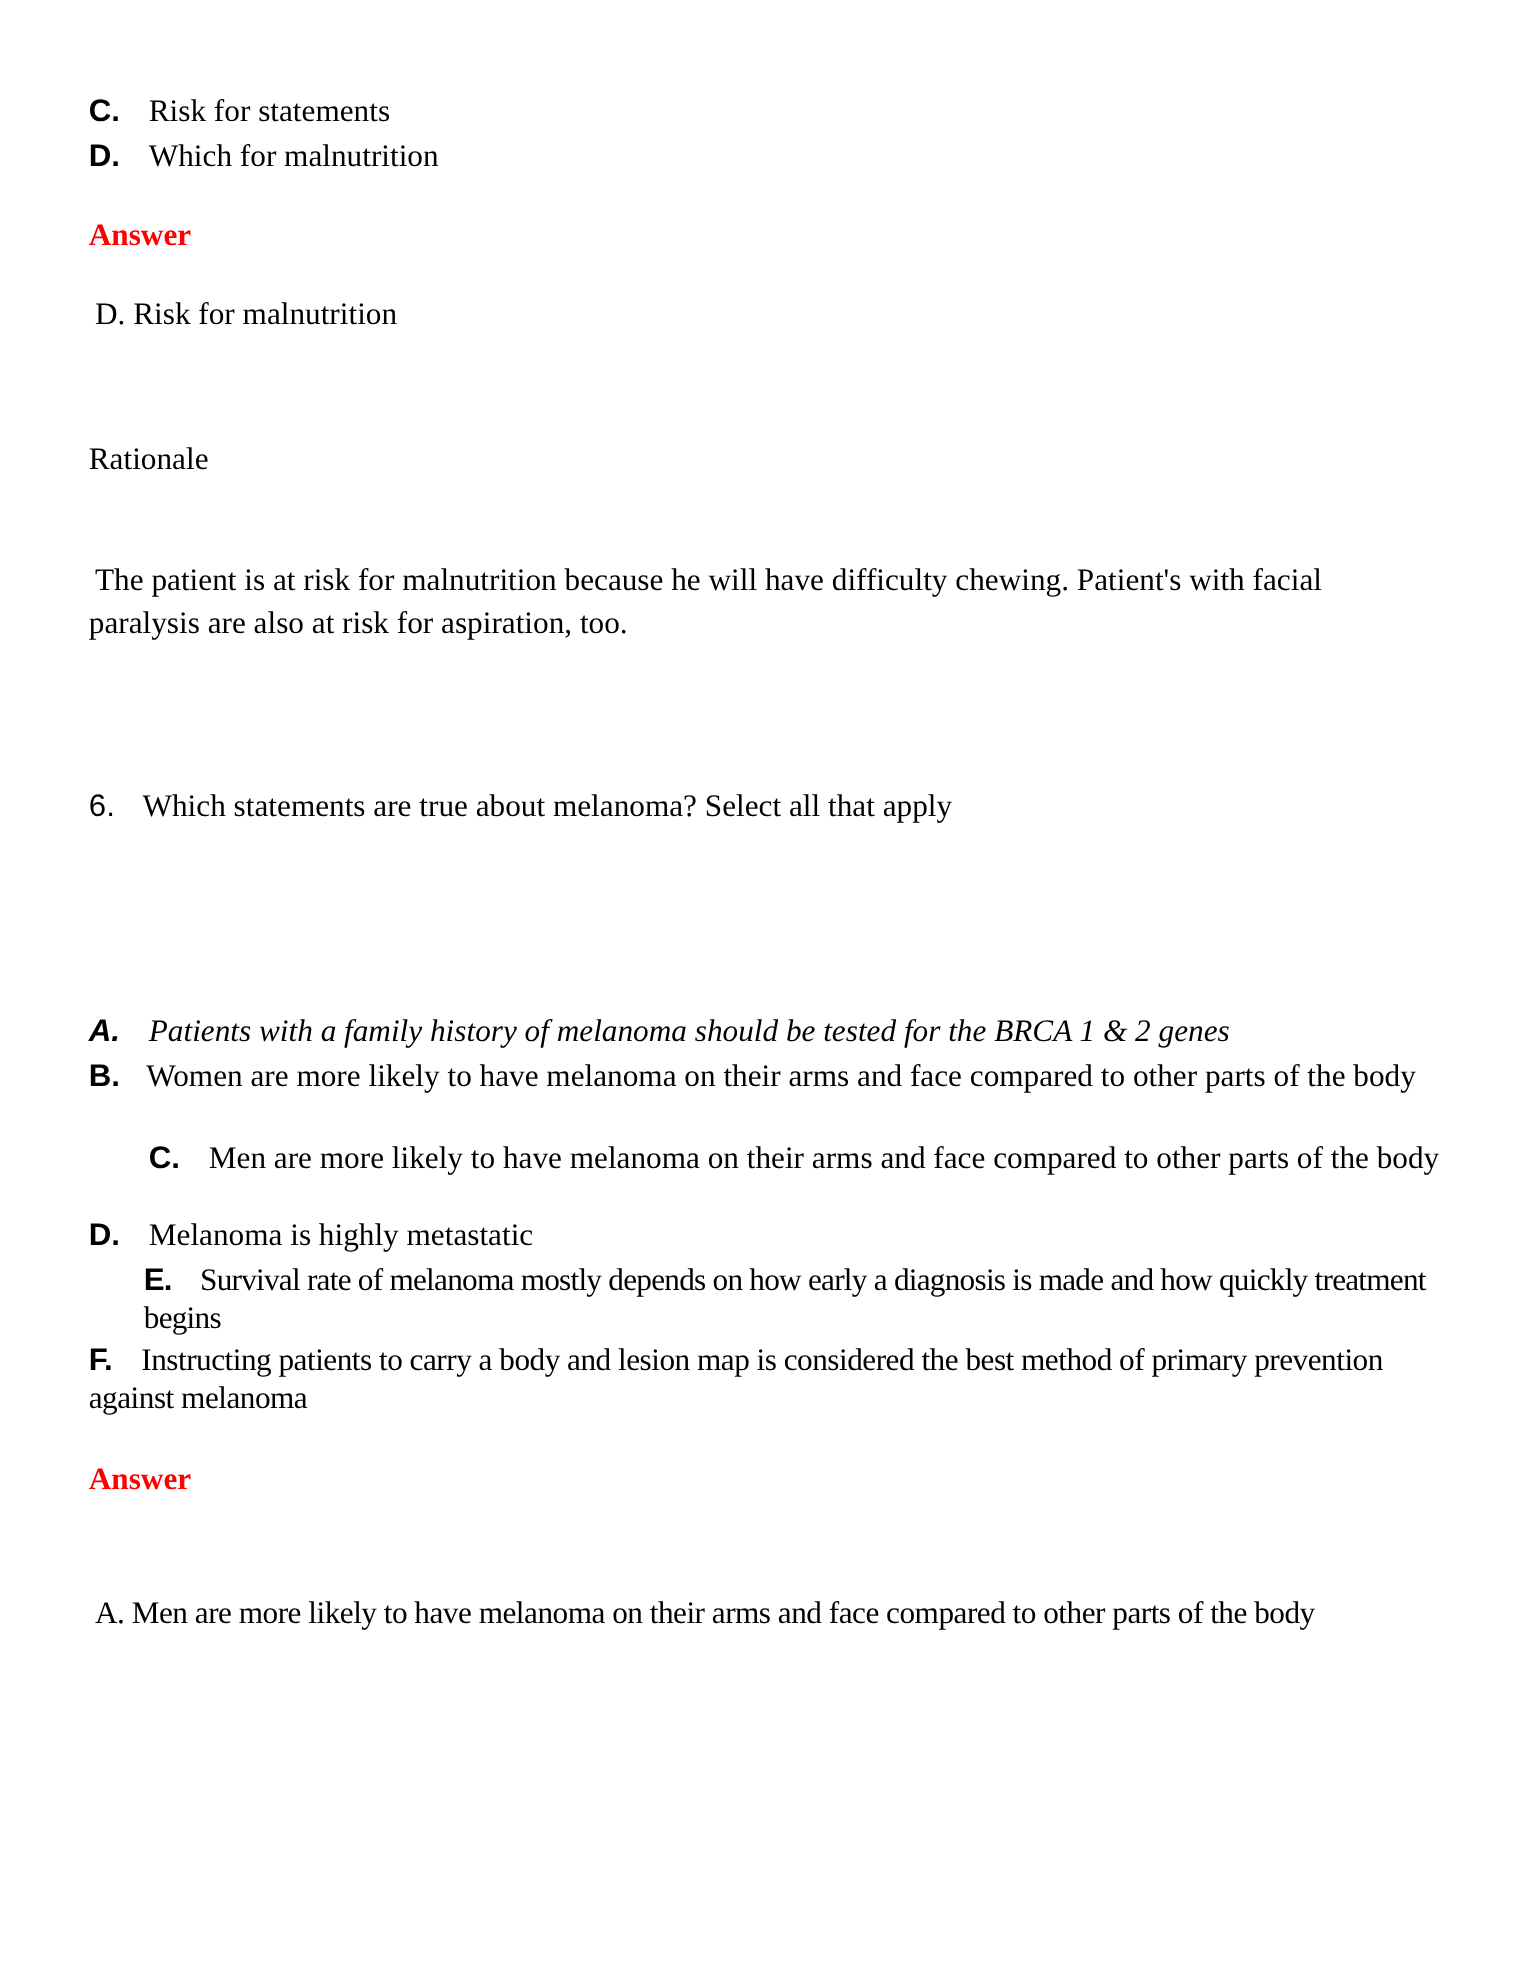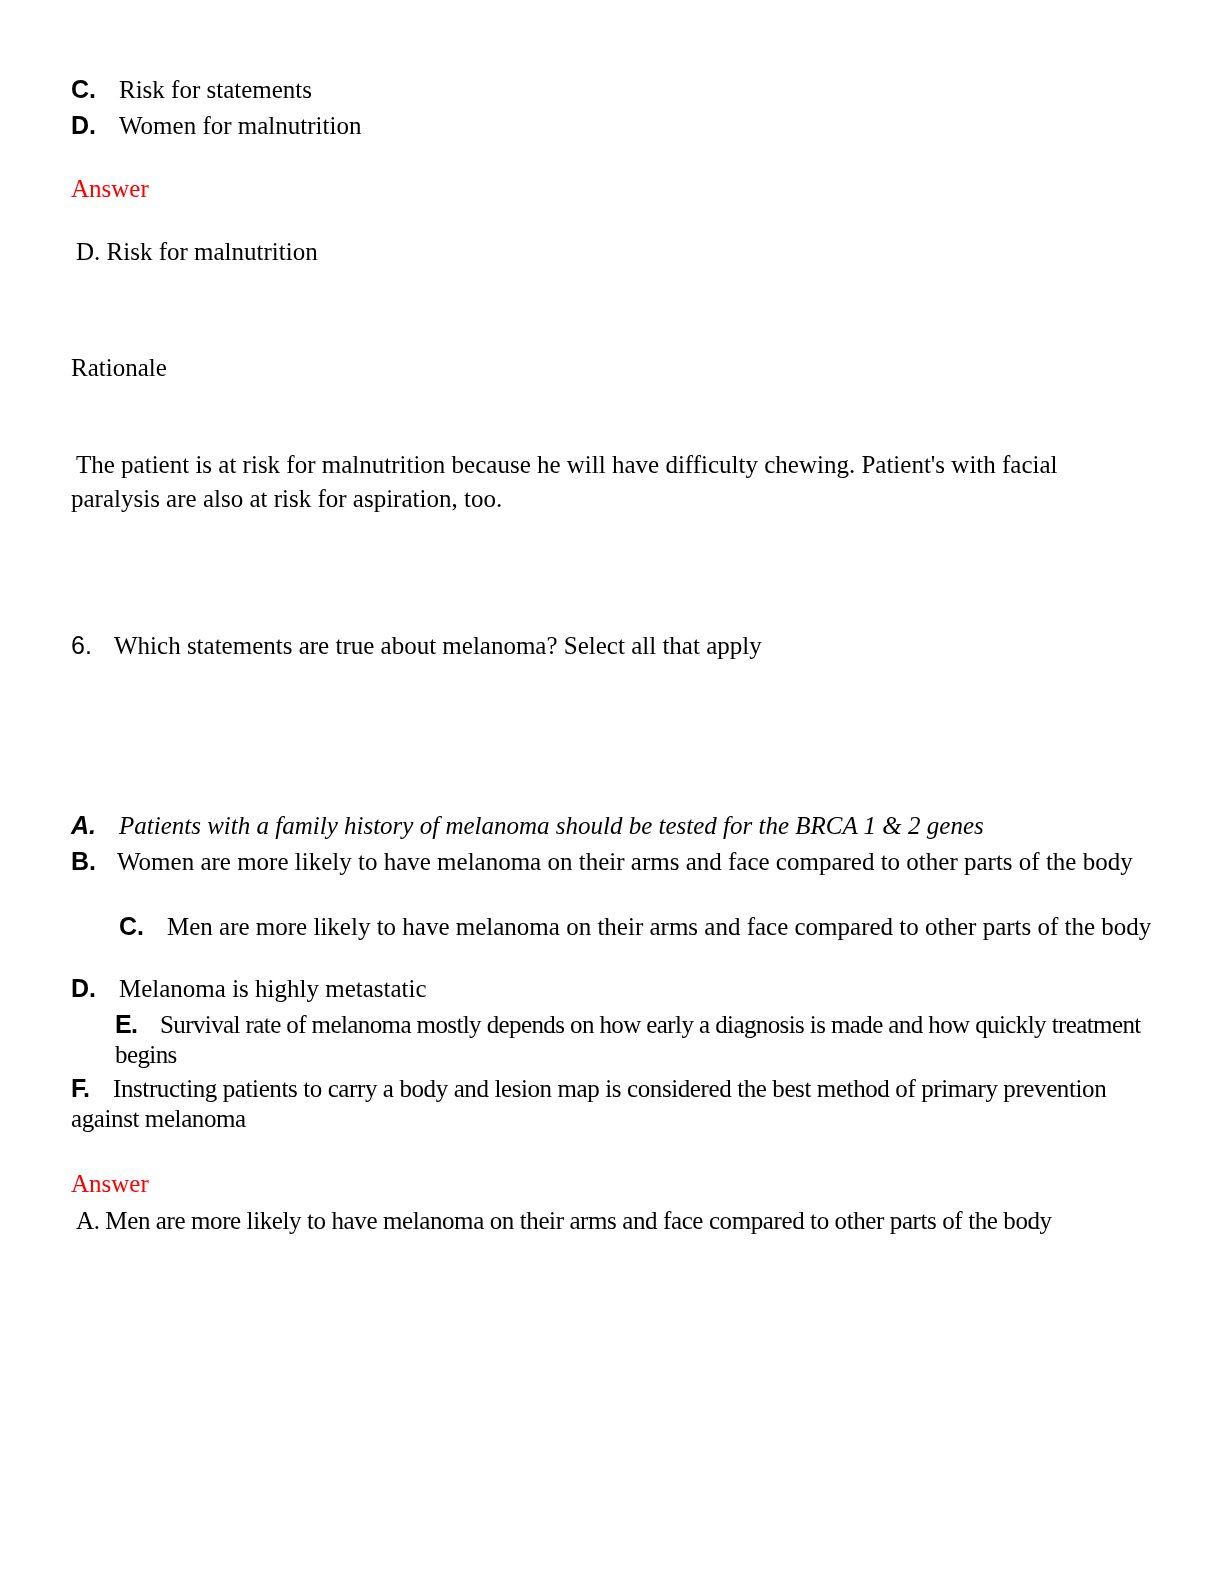--- a/index.html
+++ b/index.html
@@ -1,32 +1,32 @@
 <!DOCTYPE html>
 <html><head>
   <meta charset="utf-8">
   <style>
     html, body { margin: 0; padding: 0; background: #ffffff; }
     body { width: 1224px; height: 1584px; position: relative; overflow: hidden; }
     .serif { font-family: "Liberation Serif", "DejaVu Serif", serif; color: #000; }
     .blk { position: absolute; left: 71px; font-size: 25px; line-height: 30px; }
     .opt-letter { font-family: "Liberation Sans", "DejaVu Sans", sans-serif; font-weight: bold; font-size: 25px; display: inline-block; }
-    .answer { color: #ff0000; font-weight: normal; font-family: "Liberation Serif", serif; font-size: 25px; }
+    .answer { color: #ff0000; font-weight: bold; font-family: "Liberation Serif", serif; font-size: 25px; }
     .wrapline { width: 1070px; }
   </style>
 </head>
 <body>
 
 <div class="serif">
 
   <div class="blk" style="top:74px;">
     <span class="opt-letter" style="width:48px;">C.</span><span>Risk for statements</span>
   </div>
   <div class="blk" style="top:110px;">
-    <span class="opt-letter" style="width:48px;">D.</span><span>Women for malnutrition</span>
+    <span class="opt-letter" style="width:48px;">D.</span><span>Which for malnutrition</span>
   </div>
 
   <div class="blk answer" style="top:174px;">Answer</div>
   <div class="blk" style="top:237px; left:76px;">D. Risk for malnutrition</div>
 
   <div class="blk" style="top:353px;">Rationale</div>
   <div class="blk wrapline" style="top:448px; text-indent:5px; line-height:34px; width:1030px;">The patient is at risk for malnutrition because he will have difficulty chewing. Patient's with facial paralysis are also at risk for aspiration, too.</div>
 
   <div class="blk" style="top:630px;">
     <span style="font-family:'Liberation Sans',sans-serif; font-size:25px; display:inline-block; width:43px;">6.</span><span>Which statements are true about melanoma? Select all that apply</span>
@@ -45,15 +45,15 @@
     <span class="opt-letter" style="width:48px;">D.</span><span>Melanoma is highly metastatic</span>
   </div>
   <div class="blk wrapline" style="top:1009px; letter-spacing:-0.6px; width:1050px;margin-left:44px;">
     <span class="opt-letter" style="width:45px;">E.</span><span>Survival rate of melanoma mostly depends on how early a diagnosis is made and how quickly treatment begins</span>
   </div>
   <div class="blk wrapline" style="top:1073px; letter-spacing:-0.4px; width:1065px;">
     <span class="opt-letter" style="width:42px;">F.</span><span>Instructing patients to carry a body and lesion map is considered the best method of primary prevention against melanoma</span>
   </div>
 
   <div class="blk answer" style="top:1169px;">Answer</div>
-  <div class="blk wrapline" style="top:1206px; text-indent:5px; letter-spacing:-0.4px; width:1060px;">A. Men are more likely to have melanoma on their arms and face compared to other parts of the body</div>
+  <div class="blk wrapline" style="top:1276px; text-indent:5px; letter-spacing:-0.4px; width:1060px;">A. Men are more likely to have melanoma on their arms and face compared to other parts of the body</div>
 
 </div>
 
 </body></html>

